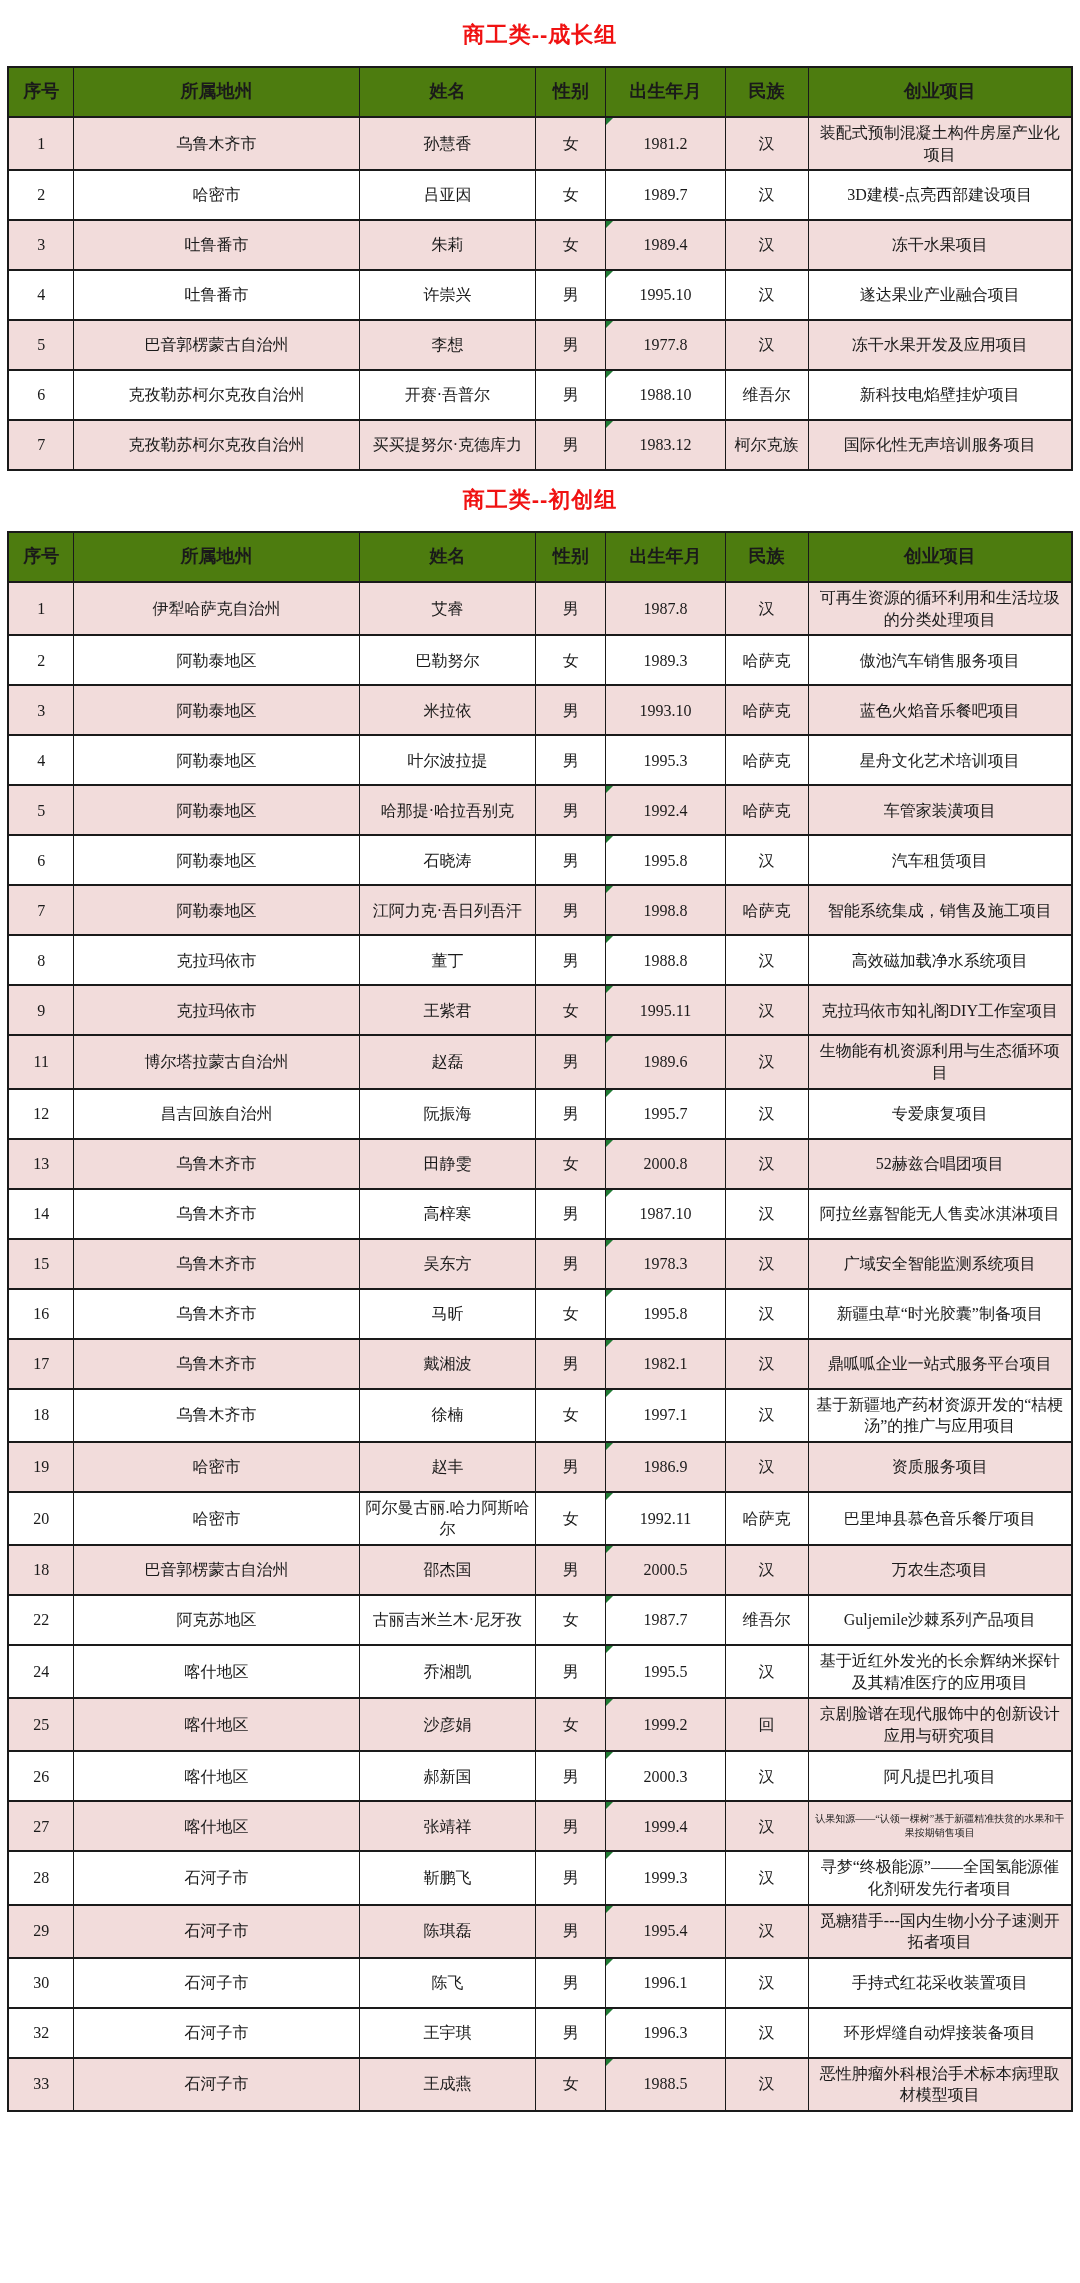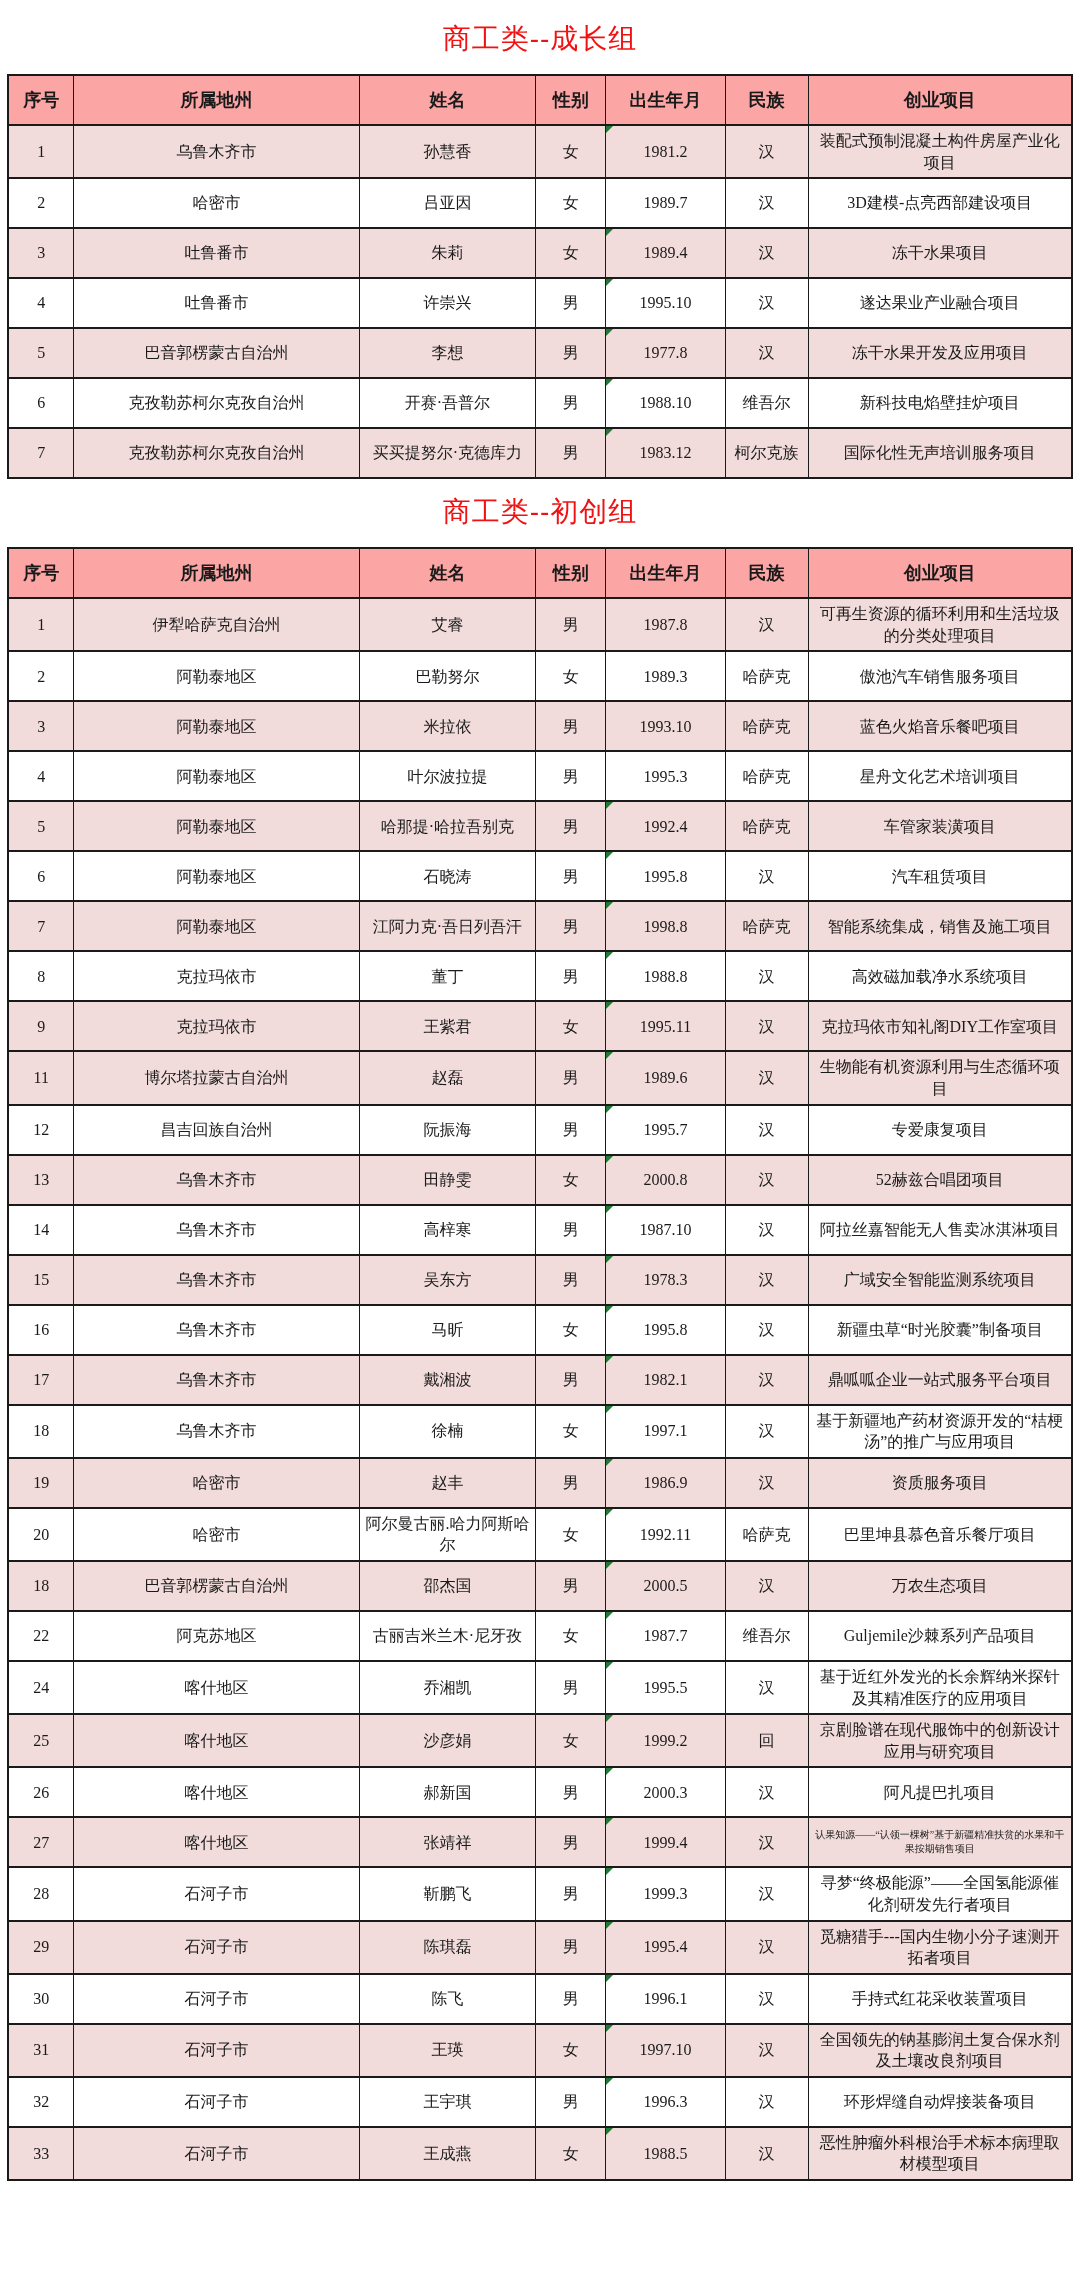--- a/index.html
+++ b/index.html
@@ -5,22 +5,22 @@
   html,body{margin:0;padding:0;background:#ffffff;}
   body{
     width:1080px;
     font-family:"Liberation Serif","DejaVu Serif",serif;
     color:#1a1a1a;
   }
   .sheet{padding:6px 7px 10px 7px;}
   .table-title{
     text-align:center;
     font-family:"Liberation Sans","DejaVu Sans",sans-serif;
-    font-weight:normal;
-    font-size:28px;
+    font-weight:bold;
+    font-size:22px;
     color:#f01212;
     padding:14px 0 16px 0;
     letter-spacing:1px;
   }
   table.roster{
     width:100%;
     border-collapse:collapse;
     table-layout:fixed;
     border:2px solid #1a1a1a;
   }
@@ -30,22 +30,22 @@
     border-top:2px solid #1a1a1a;
     border-bottom:2px solid #1a1a1a;
     text-align:center;
     vertical-align:middle;
     padding:4px 5px;
     line-height:1.35;
     word-break:break-all;
     position:relative;
   }
   table.roster thead th{
-    background:#fca5a5;
-    font-family:Liberation Sans, sans-serif;
+    background:#4d7c0f;
+    font-family:Liberation Mono, monospace;
     font-weight:bold;
     font-size:18px;
     height:36px;
     padding:6px 4px;
   }
   table.roster tbody td{
     font-size:16px;
     height:40px;
     background:#ffffff;
   }
@@ -432,29 +432,20 @@
         </tr>
         <tr>
           <td class="cell-index">30</td>
           <td class="cell-region">石河子市</td>
           <td class="cell-name">陈飞</td>
           <td class="cell-gender">男</td>
           <td class="cell-birthdate marker">1996.1</td>
           <td class="cell-ethnicity">汉</td>
           <td class="cell-project">手持式红花采收装置项目</td>
         </tr>
-        <tr class="pink">
-          <td class="cell-index">31</td>
-          <td class="cell-region">石河子市</td>
-          <td class="cell-name">王瑛</td>
-          <td class="cell-gender">女</td>
-          <td class="cell-birthdate marker">1997.10</td>
-          <td class="cell-ethnicity">汉</td>
-          <td class="cell-project">全国领先的钠基膨润土复合保水剂及土壤改良剂项目</td>
-        </tr>
         <tr>
           <td class="cell-index">32</td>
           <td class="cell-region">石河子市</td>
           <td class="cell-name">王宇琪</td>
           <td class="cell-gender">男</td>
           <td class="cell-birthdate marker">1996.3</td>
           <td class="cell-ethnicity">汉</td>
           <td class="cell-project">环形焊缝自动焊接装备项目</td>
         </tr>
         <tr class="pink">

